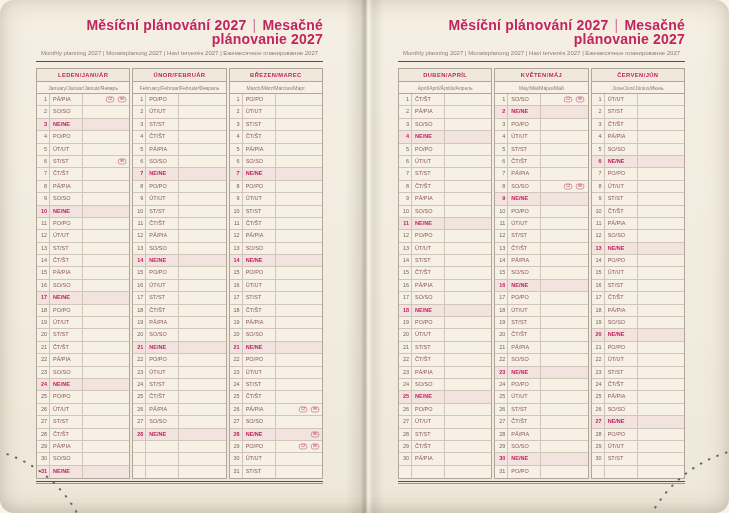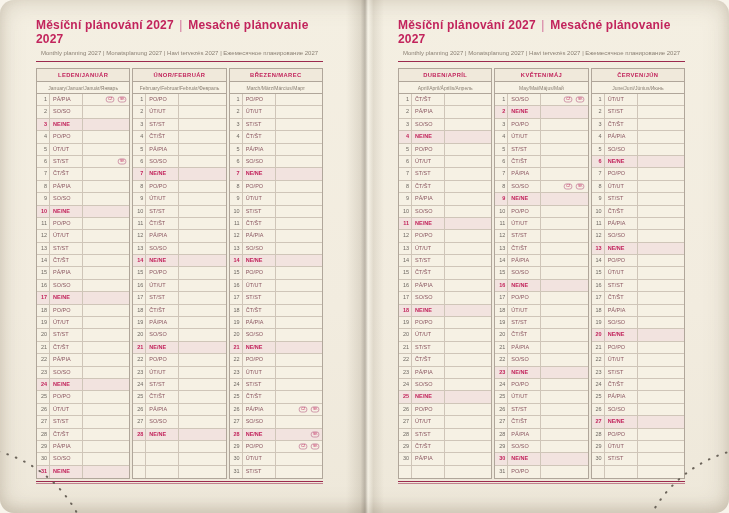--- a/index.html
+++ b/index.html
@@ -10,21 +10,21 @@
     box-shadow: inset 0 0 24px rgba(125,110,85,0.28), inset 0 -5px 12px rgba(125,110,85,0.15); }
   .page { position:absolute; top:0; height:513px; }
   .page.left  { left:0;    width:364px; }
   .page.right { left:365px; width:364px; }
   .spine { position:absolute; left:346px; top:0; width:38px; height:513px; z-index:3;
     background:linear-gradient(90deg, rgba(95,82,60,0) 0%, rgba(95,82,60,0.14) 38%,
       rgba(60,50,38,0.30) 50%, rgba(255,255,248,0.30) 58%, rgba(95,82,60,0.12) 72%, rgba(95,82,60,0) 100%); }
   .content { position:absolute; top:18px; width:287px; }
   .page.left  .content { left:36px; }
   .page.right .content { left:33px; }
-  .title { text-align:left; font-size:12px; font-weight:bold; color:#c2245c;
+  .title { text-align:right; font-size:14px; font-weight:bold; color:#c2245c;
     line-height:14px; letter-spacing:0.2px; }
   .title .sep { color:#d3719a; font-weight:normal; padding:0 2px; }
   .subtitle { text-align:center; font-size:6px; color:#8b8074; margin-top:3px; line-height:8px; }
   .rule-top { margin-top:4px; border-top:1.6px solid #9c2a4e; }
   .cols { display:flex; gap:2px; margin-top:6px; }
   .month { flex:1; border:1px solid #b0a69a; background:#f6f1e4; }
   .m-head { height:13px; line-height:13px; text-align:center; font-size:5.8px; font-weight:bold;
     color:#c2245c; letter-spacing:0.4px; border-bottom:1px solid #b0a69a; background:#f0e9db; }
   .m-sub { height:12px; line-height:12px; text-align:center; font-size:5px; color:#8b8074;
     border-bottom:1px solid #b0a69a; }

